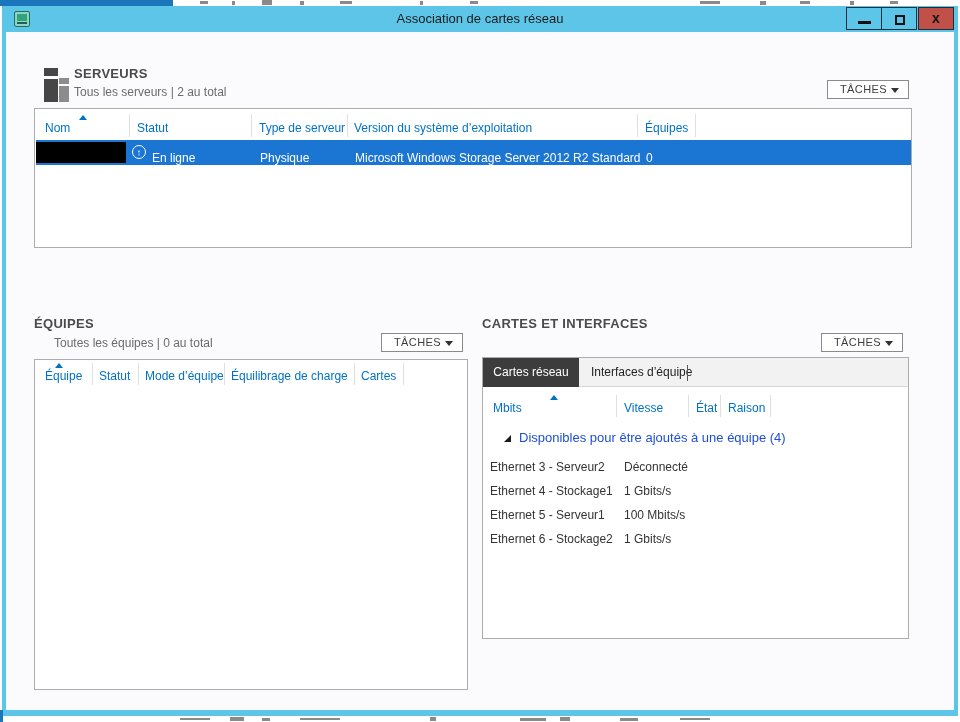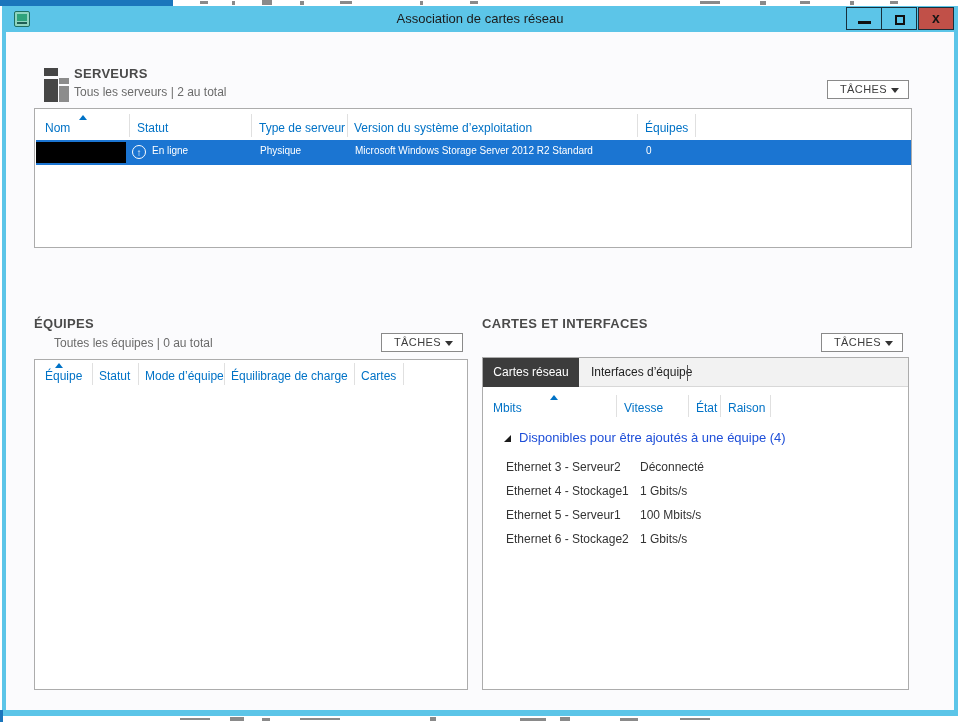--- a/index.html
+++ b/index.html
@@ -50,40 +50,40 @@
   .panel { position:absolute; background:#fff; border:1px solid #acacac; }
   .colhead { position:absolute; font-size:12px; color:#0072c6; white-space:nowrap; cursor:pointer; }
   .colsep { position:absolute; width:1px; background:#e0e0e0; }
   .sort-asc { position:absolute; width:0; height:0;
     border-left:4px solid transparent; border-right:4px solid transparent;
     border-bottom:5px solid #0072c6; }
 
   
   #server-row { position:absolute; left:1px; top:31px; width:875px; height:25px;
     background:#1b75d2; color:#fff; cursor:pointer; }
-  #server-row .cell { position:absolute; top:5px; font-size:10px; white-space:nowrap; }
+  #server-row .cell { position:absolute; top:11px; font-size:12px; white-space:nowrap; }
   #redaction { position:absolute; left:0; top:2px; width:90px; height:21px; background:#000; }
   #status-icon { position:absolute; left:96px; top:5px; width:14px; height:14px;
     border:1.5px solid #fff; border-radius:50%; text-align:center;
     font-size:10px; line-height:13px; font-weight:bold; color:#fff; }
 
   
   #tabstrip { position:absolute; left:0; top:0; width:425px; height:29px;
     background:#f2f2f2; border-bottom:1px solid #d8d8d8; }
   .tab { position:absolute; top:0; height:29px; font-size:12px; line-height:29px;
     cursor:pointer; white-space:nowrap; }
   #tab-active { left:0; width:96px; background:#3c3c3c; color:#fff; text-align:center; }
   #tab-inactive { left:108px; color:#222; }
   #tab-divider { position:absolute; left:204px; top:7px; width:1px; height:16px; background:#555; }
 
   
   .group-row { position:absolute; font-size:13px; color:#1d4ed8; cursor:pointer; white-space:nowrap; }
   .expander { position:absolute; width:0; height:0;
     border-bottom:7px solid #1a1a1a; border-left:7px solid transparent; }
-  .adp-row { position:absolute; left:1px; width:423px; height:24px; cursor:pointer;margin-left:16px; }
+  .adp-row { position:absolute; left:1px; width:423px; height:24px; cursor:pointer; }
   .adp-row .name { position:absolute; left:6px; top:5px; font-size:12px; color:#333; white-space:nowrap; }
   .adp-row .speed { position:absolute; left:140px; top:5px; font-size:12px; color:#333; white-space:nowrap; }
 
   
   #srv-icon-a { position:absolute; left:38px; top:62px; width:14px; height:34px; background:#464646; }
   #srv-icon-a .gap { position:absolute; left:0; top:8px; width:14px; height:3px; background:#fbfbfd; }
   #srv-icon-b { position:absolute; left:53px; top:72px; width:10px; height:24px; background:#8c8c8c; }
   #srv-icon-b .gap { position:absolute; left:0; top:6px; width:10px; height:2px; background:#fbfbfd; }
 </style>
 </head>
@@ -181,21 +181,21 @@
       <div class="colsep" style="left:319px;top:3px;height:22px;"></div>
       <div class="colsep" style="left:368px;top:3px;height:22px;"></div>
     </div>
 
     <div class="abs section-h" style="left:476px;top:310px;">CARTES ET INTERFACES</div>
     <button class="tasks-btn" style="left:815px;top:327px;">
       <span>TÂCHES</span>
       <span class="dd"></span>
     </button>
 
-    <div class="panel" style="left:476px;top:351px;width:427px;height:333px;">
+    <div class="panel" style="left:476px;top:351px;width:427px;height:282px;">
       <div id="tabstrip">
         <div class="tab" id="tab-active">Cartes réseau</div>
         <div class="tab" id="tab-inactive">Interfaces d’équipe</div>
         <div id="tab-divider"></div>
       </div>
 
       <div class="sort-asc" style="left:67px;top:37px;"></div>
       <div class="colhead" style="left:10px;top:43px;">Mbits</div>
       <div class="colhead" style="left:141px;top:43px;">Vitesse</div>
       <div class="colhead" style="left:213px;top:43px;">État</div>

